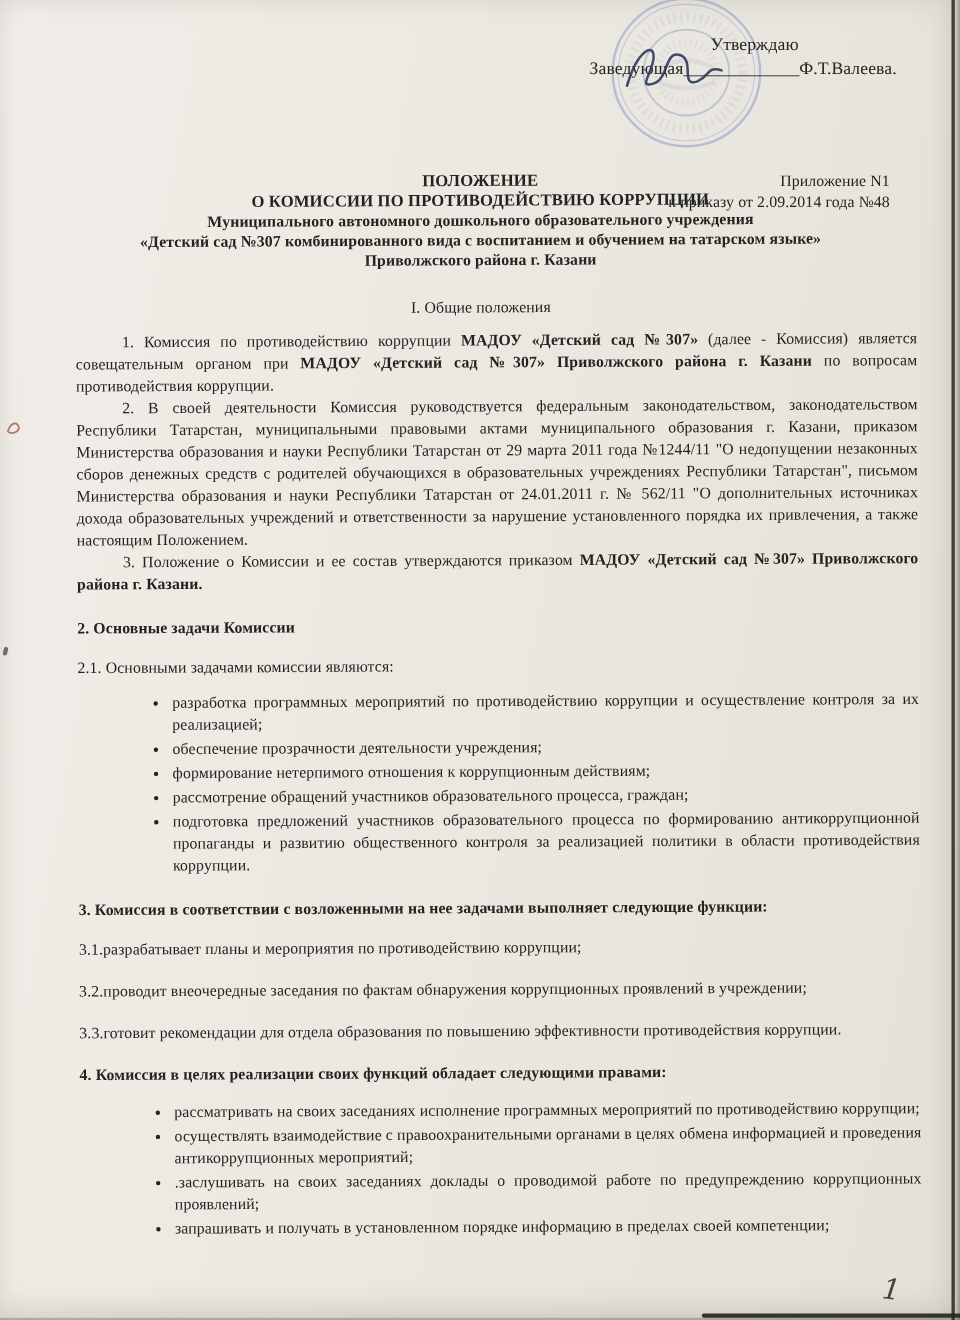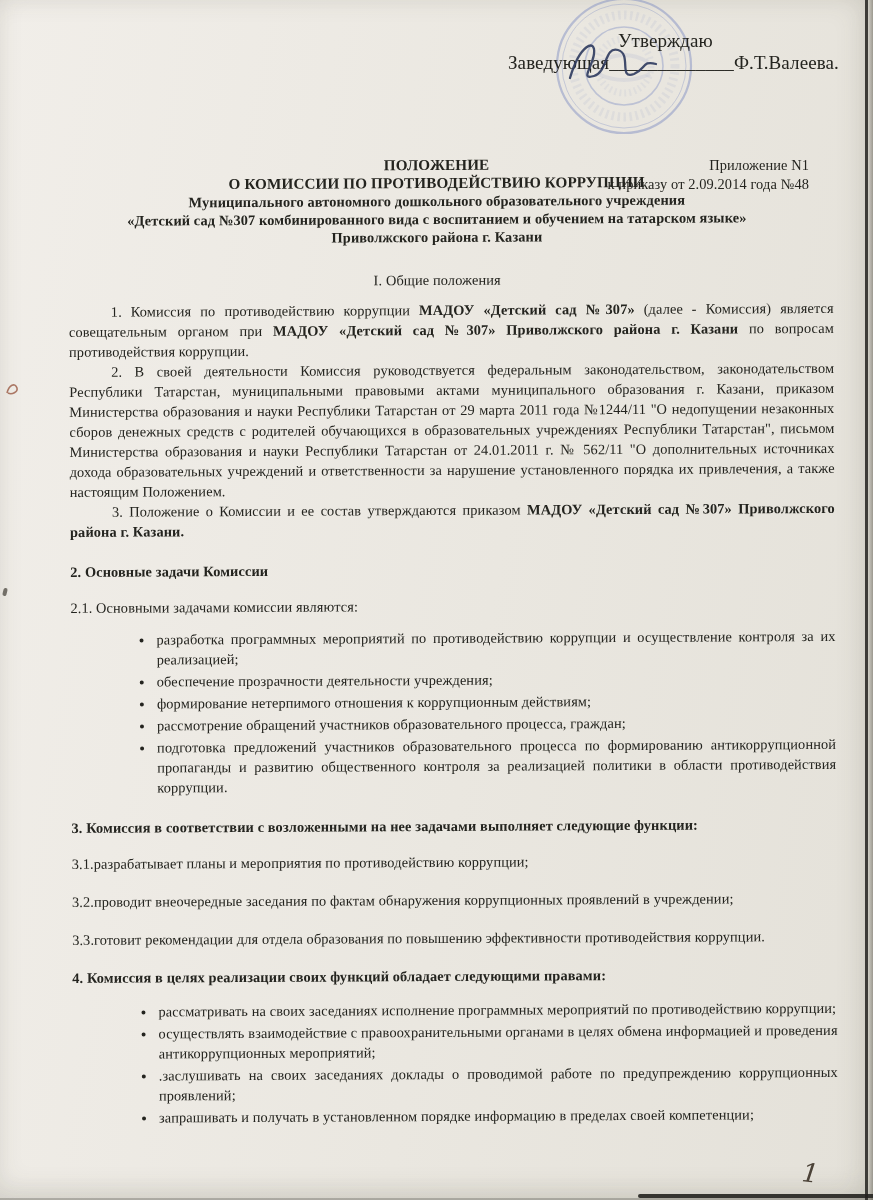--- a/index.html
+++ b/index.html
@@ -7,21 +7,21 @@
   .page {
     position:relative; width:873px; height:1200px; overflow:hidden;
     background:linear-gradient(100deg,#f1eee9 0%,#eae7e0 55%,#e4e1d9 100%);
     box-shadow:inset -14px 0 26px rgba(70,64,52,.10), inset 0 -12px 24px rgba(70,64,52,.10);
     font-family:"Liberation Serif","DejaVu Serif",serif;
     color:#24241f; letter-spacing:.1px;
   }
   .flow { transform:rotate(-0.3deg); transform-origin:50% 0; }
 
   
-  .approve { position:absolute; top:30px; left:508px; width:292px; font-size:19px; line-height:22px; z-index:3; }
+  .approve { position:absolute; top:30px; left:536px; width:292px; font-size:16px; line-height:22px; z-index:3; }
   .approve-word { margin-left:110px; }
   .annex { position:absolute; top:110px; right:64px; text-align:right; font-size:14.4px; line-height:19px; z-index:3;margin-top:46px; }
 
   
   .stamp { position:absolute; left:538px; top:-14px; width:172px; height:172px; opacity:.55; filter:blur(.6px); z-index:1; }
   .signature { position:absolute; left:560px; top:34px; width:104px; height:58px; z-index:4; }
 
   
   .title { margin:156px 40px 0 40px; text-align:center; line-height:18px; }
   .t-caps { font-weight:700; font-size:15.2px; }

